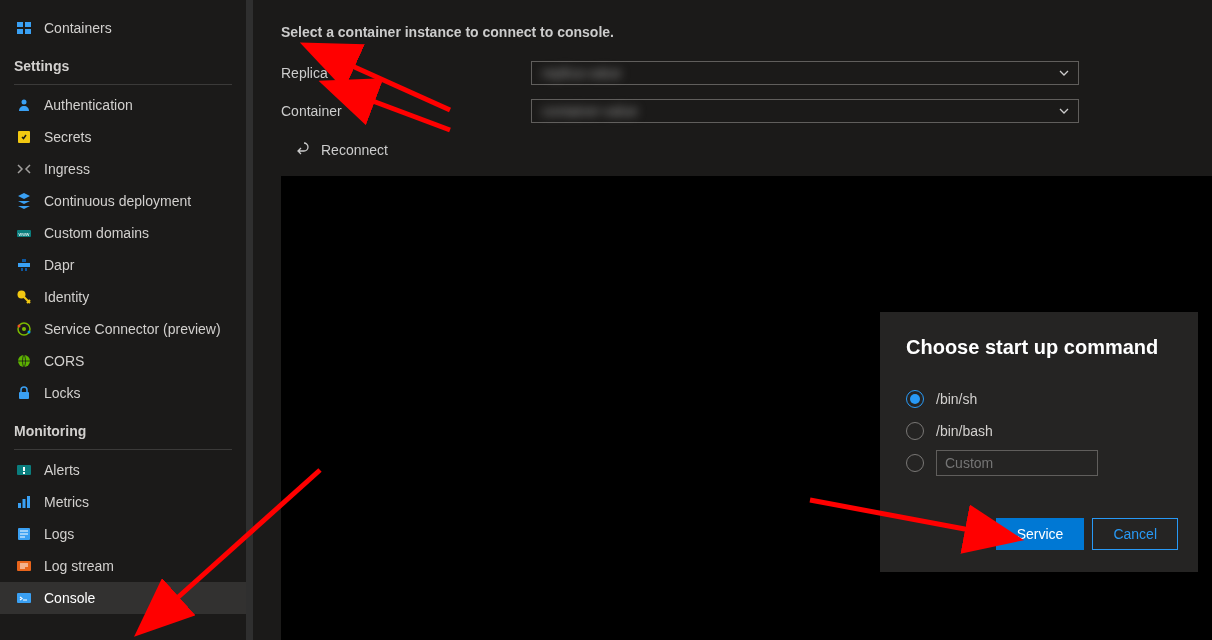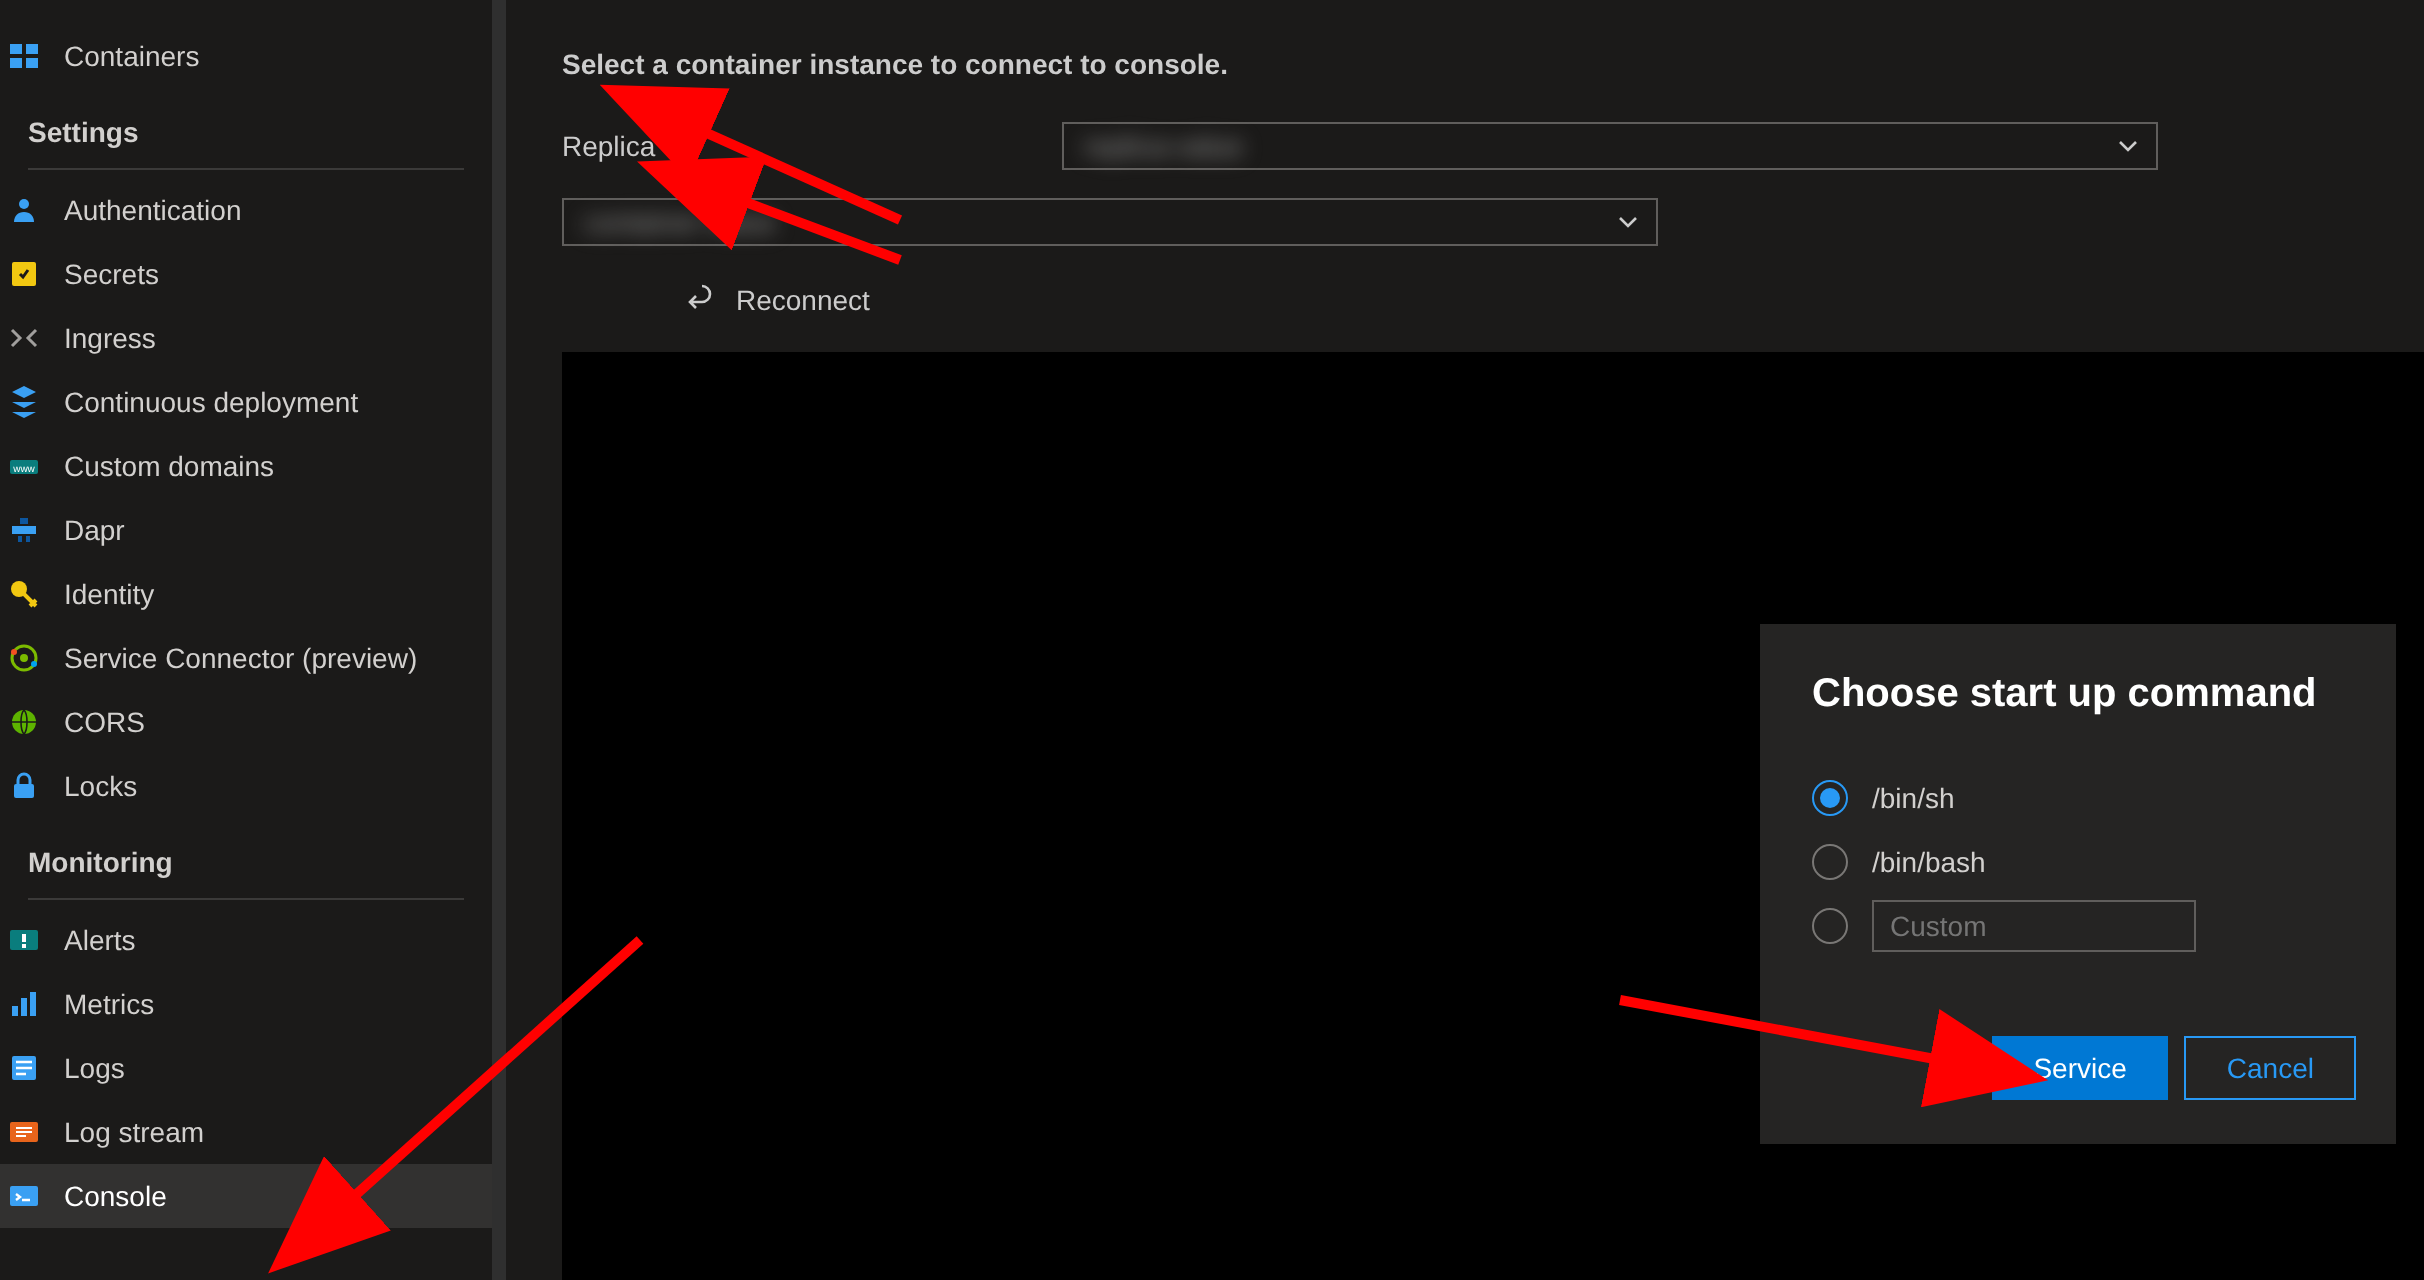--- a/index.html
+++ b/index.html
@@ -2,36 +2,36 @@
 <html><head>
   <meta charset="utf-8">
   <style>
     * { margin: 0; padding: 0; box-sizing: border-box; font-family: "Segoe UI", Arial, sans-serif; }
     body { background: #111111; color: #cccccc; width: 1212px; height: 640px; overflow: hidden; position: relative; display: flex; }
 
     
     .sidebar { width: 253px; height: 640px; background: #1b1a19; position: relative; }
     .sidebar-scroll { position: absolute; right: 0; top: 0; bottom: 0; width: 7px; background: #2f2f2f; }
     .sidebar-content { width: 246px; padding-top: 12px; }
-    .side-item { display: flex; align-items: center; height: 32px; padding-left: 4px; gap: 12px; cursor: pointer; color: #d2d0ce; font-size: 14px; }
+    .side-item { display: flex; align-items: center; height: 32px; padding-left: 16px; gap: 12px; cursor: pointer; color: #d2d0ce; font-size: 14px; }
     .side-item.active { background: #323130; color: #ffffff; }
     .side-group { color: #d2d0ce; font-size: 14px; padding: 14px 0 6px 14px; font-weight: 600; }
     .side-divider { border-top: 1px solid #3b3a39; margin: 4px 14px 4px 14px; }
     .icon { width: 16px; height: 16px; display: flex; align-items: center; justify-content: center; flex-shrink: 0; }
     svg { display: block; }
 
     
     .main { flex: 1; background: #1b1a19; display: flex; flex-direction: column; padding-top: 18px; }
     .description { color: #cccccc; font-size: 14px; padding: 6px 0 14px 28px; font-weight: bold; }
     .form-row { display: flex; align-items: center; padding-left: 28px; height: 38px; }
     .form-label { width: 250px; color: #cccccc; font-size: 14px; }
     .dropdown { width: 548px; height: 24px; border: 1px solid #605e5c; background: transparent; display: flex; align-items: center; justify-content: space-between; padding: 0 8px 0 10px; cursor: pointer; }
     .dropdown .value { filter: blur(5px); color: #999; font-size: 14px; }
     .chevron-down { width: 12px; height: 12px; color: #cccccc; }
-    .reconnect-row { display: flex; align-items: center; gap: 10px; padding: 12px 0 12px 42px; color: #cccccc; font-size: 14px; cursor: pointer; margin-left: 47px; }
+    .reconnect-row { display: flex; align-items: center; gap: 10px; padding: 12px 0 12px 42px; color: #cccccc; font-size: 14px; cursor: pointer; }
     .terminal { flex: 1; background: #000000; margin-top: 6px; margin-left: 28px; }
 
     
     .modal { position: absolute; right: 14px; top: 312px; width: 318px; height: 260px; background: #252423; padding: 24px 22px 20px 26px; box-shadow: 0 0 12px rgba(0,0,0,.6); }
     .modal-title { color: #ffffff; font-size: 20px; font-weight: 600; margin-bottom: 24px; }
     .radio-row { display: flex; align-items: center; gap: 12px; height: 32px; cursor: pointer; }
     .radio-row.disabled { color: #797775; cursor: default; }
     .radio-outer { width: 18px; height: 18px; border: 1px solid #797775; border-radius: 50%; display: flex; align-items: center; justify-content: center; }
     .radio-row.selected .radio-outer { border-color: #2899f5; }
     .radio-inner { width: 10px; height: 10px; border-radius: 50%; }
@@ -238,20 +238,21 @@
       <span class="value">replica-value</span>
       <span class="chevron-down">
         <svg viewBox="0 0 12 12" width="12" height="12">
             <path d="M2 4l4 4 4-4" stroke="#cccccc" stroke-width="1.3" fill="none"></path>
           </svg>
       </span>
     </div>
   </div>
 
   <div class="form-row">
+    <div class="form-label">Container</div>
     <div class="dropdown">
       <span class="value">container-value</span>
       <span class="chevron-down">
         <svg viewBox="0 0 12 12" width="12" height="12">
             <path d="M2 4l4 4 4-4" stroke="#cccccc" stroke-width="1.3" fill="none"></path>
           </svg>
       </span>
     </div>
   </div>
 

